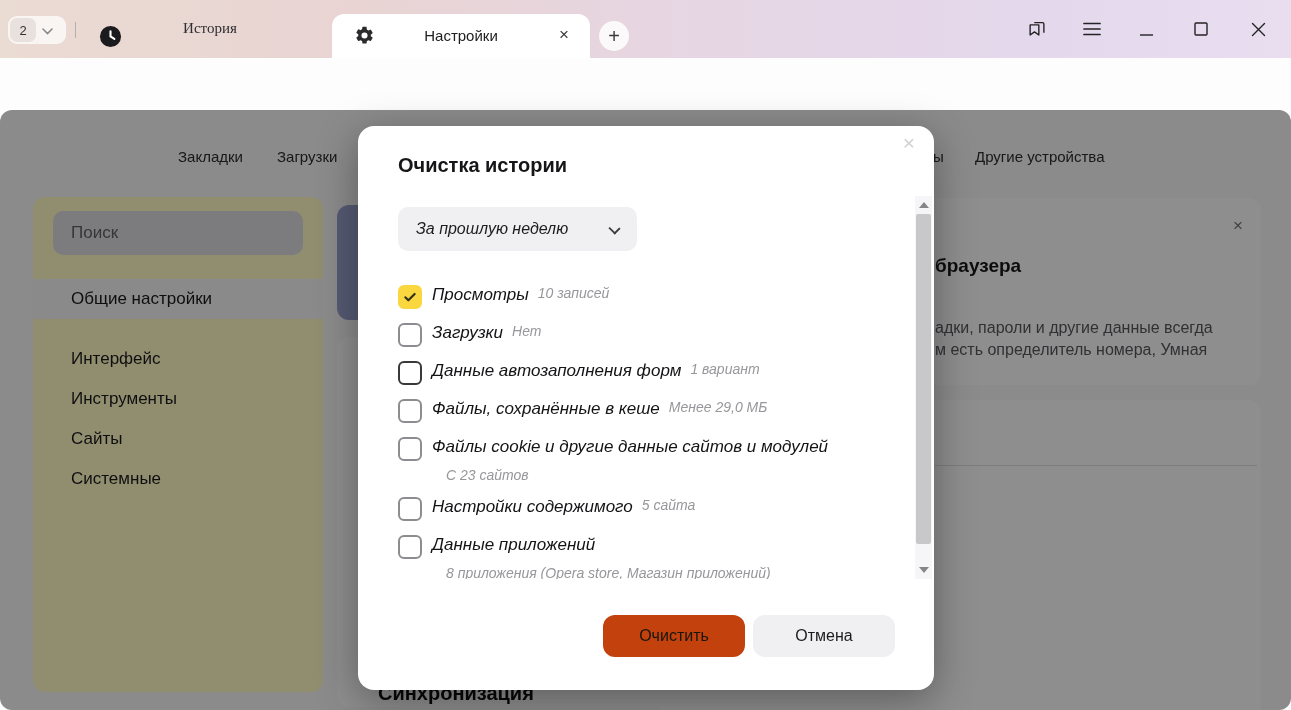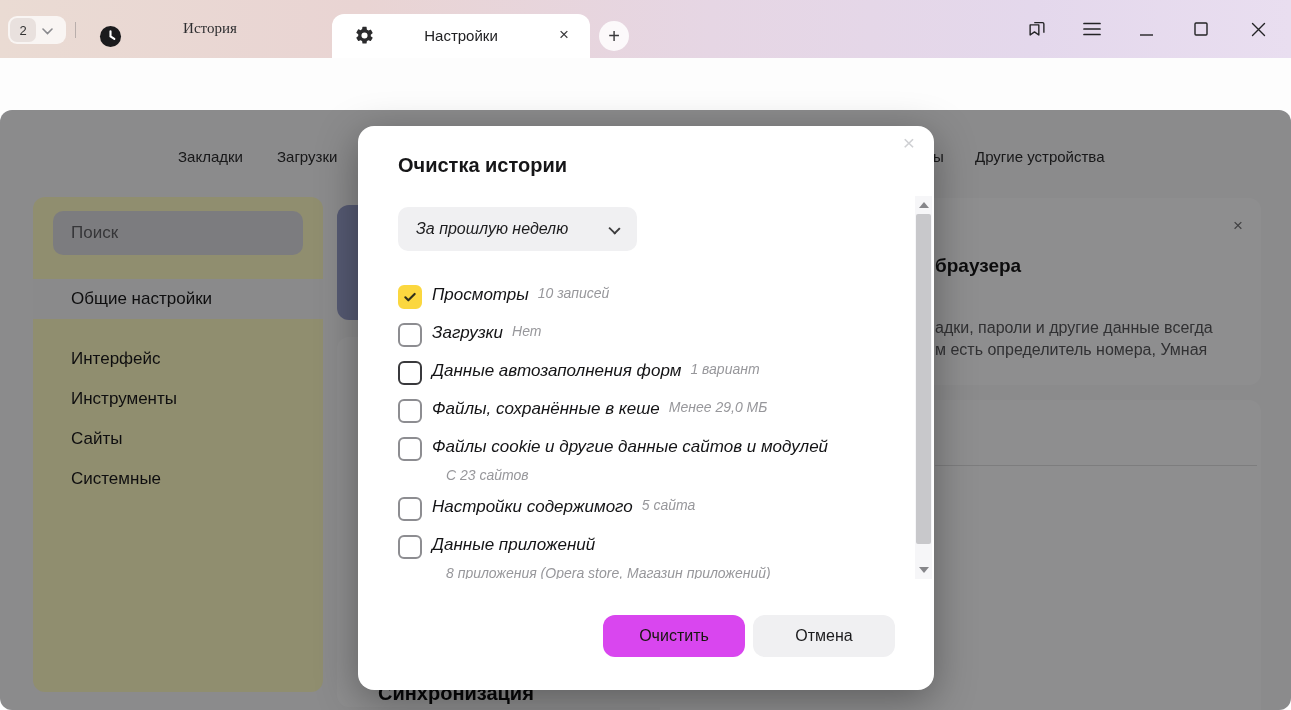--- a/index.html
+++ b/index.html
@@ -88,21 +88,21 @@
   .scrollbar { position:absolute; right:2px; top:70px; width:17px; height:383px; background:#f6f6f8; }
   .sb-arrow { position:absolute; left:0; width:17px; height:14px; display:flex; align-items:center; justify-content:center; }
   .sb-arrow.up { top:2px; }
   .sb-arrow.down { bottom:2px; }
   .sb-arrow span { width:0; height:0; border-left:5px solid transparent; border-right:5px solid transparent; }
   .sb-arrow.up span { border-bottom:6px solid #86868a; }
   .sb-arrow.down span { border-top:6px solid #86868a; }
   .sb-thumb { position:absolute; left:1px; top:18px; width:15px; height:330px; background:#c8c8cb; border-radius:2px; }
   .btn { position:absolute; top:489px; width:142px; height:42px; border:none; border-radius:12px; font-size:16px; color:#17170f;
     font-family:"Liberation Sans",sans-serif; cursor:pointer; }
-  .btn-clear { left:245px; background:#d946ef; }
+  .btn-clear { left:245px; background:#c2410c; }
   .btn-cancel { left:395px; background:#f0f0f2; color:#1b1b1d; }
 </style>
 </head>
 <body>
 
 <div class="window">
 
   <div class="tabstrip">
     <div class="tab-counter">
       <span class="num">2</span>

